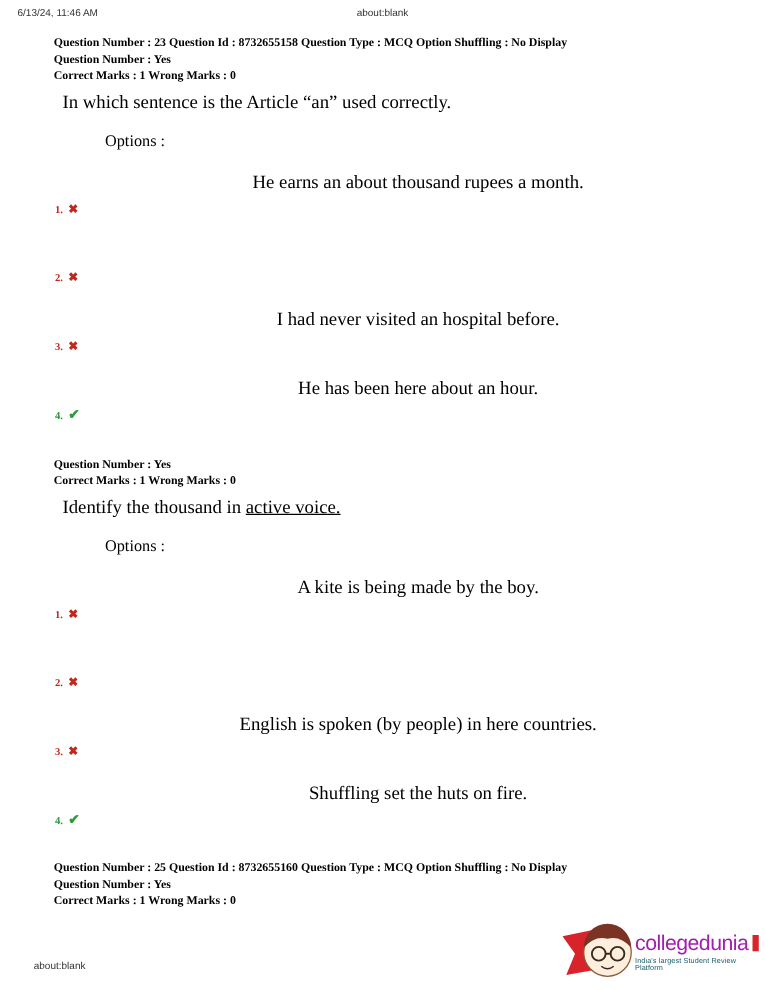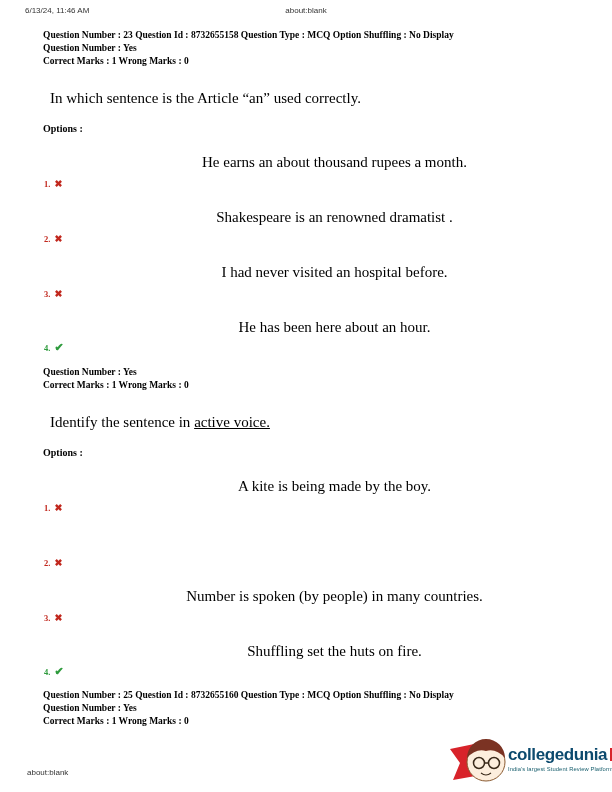--- a/index.html
+++ b/index.html
@@ -6,51 +6,51 @@
   body{
     width:612px;height:792px;position:relative;background:#ffffff;
     font-family:"Liberation Serif", serif;color:#000;overflow:hidden;
   }
   
   .print-hdr,.print-ftr{
     position:absolute;left:0;right:0;
     font-family:"Liberation Sans", sans-serif;font-size:8px;color:#333;
   }
   .print-hdr{top:6px;}
-  .hdr-left{position:absolute;left:25px;top:0;}
+  .hdr-left{position:absolute;left:14px;top:0;}
   .hdr-center{position:absolute;left:0;right:0;top:0;text-align:center;}
   .print-ftr{top:768px;}
   .ftr-left{position:absolute;left:27px;top:0;}
 
   
   .q-block{position:absolute;left:43px;right:21px;}
   .q23{top:29px;}
   .q24{top:366px;}
   .q25{top:689px;}
   .meta{font-weight:bold;font-size:9.5px;line-height:13px;}
-  .q-text{font-size:15px;line-height:20px;margin-top:20px;padding-left:7px;}
+  .q-text{font-size:15px;line-height:20px;margin-top:4px;padding-left:7px;}
   .q-text .u{text-decoration:underline;text-align:right;}
-  .options-label{font-weight:bold;font-size:10px;margin-top:14px;line-height:13px;}
+  .options-label{font-weight:normal;font-size:13px;margin-top:14px;line-height:13px;margin-left:41px;}
   .options{margin-top:6px;text-align:center;}
   .option{position:relative;height:55px;}
   .opt-text{display:block;font-size:15px;line-height:19px;padding:12px 0 0 35px;}
   .marker{position:absolute;left:1px;bottom:7px;font-size:8.5px;font-weight:bold;
           font-family:"Liberation Serif", serif;}
   .marker .opt-icon{font-size:9.5px;margin-left:2px;}
   .marker-wrong{color:#c1271d;}
   .marker-correct{color:#2e9b3d;}
   .marker-correct .opt-icon{font-size:11px;}
 
   
   .logo{position:absolute;left:450px;top:734px;width:162px;height:56px;}
   .logo svg{position:absolute;left:0;top:0;}
   .logo-text{position:absolute;left:58px;top:12px;}
   .wordmark-row{display:flex;align-items:flex-start;}
-  .wordmark{font-family:"Liberation Sans", sans-serif;font-weight:bold;
-            font-size:17px;line-height:17px;letter-spacing:-0.4px;color:#0c4a6e;}
+  .wordmark{font-family:"Liberation Sans", sans-serif;font-weight:normal;
+            font-size:17px;line-height:17px;letter-spacing:-0.4px;color:#a21caf;}
   .logo-badge{width:5px;height:13px;background:#d8232a;margin-left:3px;margin-top:2px;}
   .tagline{font-family:"Liberation Sans", sans-serif;font-size:5.8px;
            color:#155c6b;margin-top:3px;letter-spacing:0.1px;}
 </style>
 </head>
 <body>
 
 <div class="print-hdr">
   <span class="hdr-left">6/13/24, 11:46 AM</span>
   <span class="hdr-center">about:blank</span>
@@ -66,21 +66,20 @@
   <div class="options-label">Options :</div>
   <div class="options">
     <div class="option">
       <span class="opt-text">He earns an about thousand rupees a month.</span>
       <span class="marker marker-wrong">
         <span class="opt-num">1.</span>
         <span class="opt-icon">✖</span>
       </span>
     </div>
     <div class="option">
-      <span class="opt-text">Shakespeare is an renowned dramatist .</span>
       <span class="marker marker-wrong">
         <span class="opt-num">2.</span>
         <span class="opt-icon">✖</span>
       </span>
     </div>
     <div class="option">
       <span class="opt-text">I had never visited an hospital before.</span>
       <span class="marker marker-wrong">
         <span class="opt-num">3.</span>
         <span class="opt-icon">✖</span>
@@ -93,39 +92,39 @@
         <span class="opt-icon">✔</span>
       </span>
     </div>
   </div>
 </div>
 
 <div class="q-block q24">
   <div class="meta">Question Number : Yes</div>
   <div class="meta">Correct Marks : 1 Wrong Marks : 0</div>
   <div class="q-text">
-    <span>Identify the sentence in </span><span class="u">active voice.</span>
+    <span>Identify the thousand in </span><span class="u">active voice.</span>
   </div>
   <div class="options-label">Options :</div>
   <div class="options">
     <div class="option">
       <span class="opt-text">A kite is being made by the boy.</span>
       <span class="marker marker-wrong">
         <span class="opt-num">1.</span>
         <span class="opt-icon">✖</span>
       </span>
     </div>
     <div class="option">
       <span class="marker marker-wrong">
         <span class="opt-num">2.</span>
         <span class="opt-icon">✖</span>
       </span>
     </div>
     <div class="option">
-      <span class="opt-text">Number is spoken (by people) in many countries.</span>
+      <span class="opt-text">English is spoken (by people) in here countries.</span>
       <span class="marker marker-wrong">
         <span class="opt-num">3.</span>
         <span class="opt-icon">✖</span>
       </span>
     </div>
     <div class="option">
       <span class="opt-text">Shuffling set the huts on fire.</span>
       <span class="marker marker-correct">
         <span class="opt-num">4.</span>
         <span class="opt-icon">✔</span>

